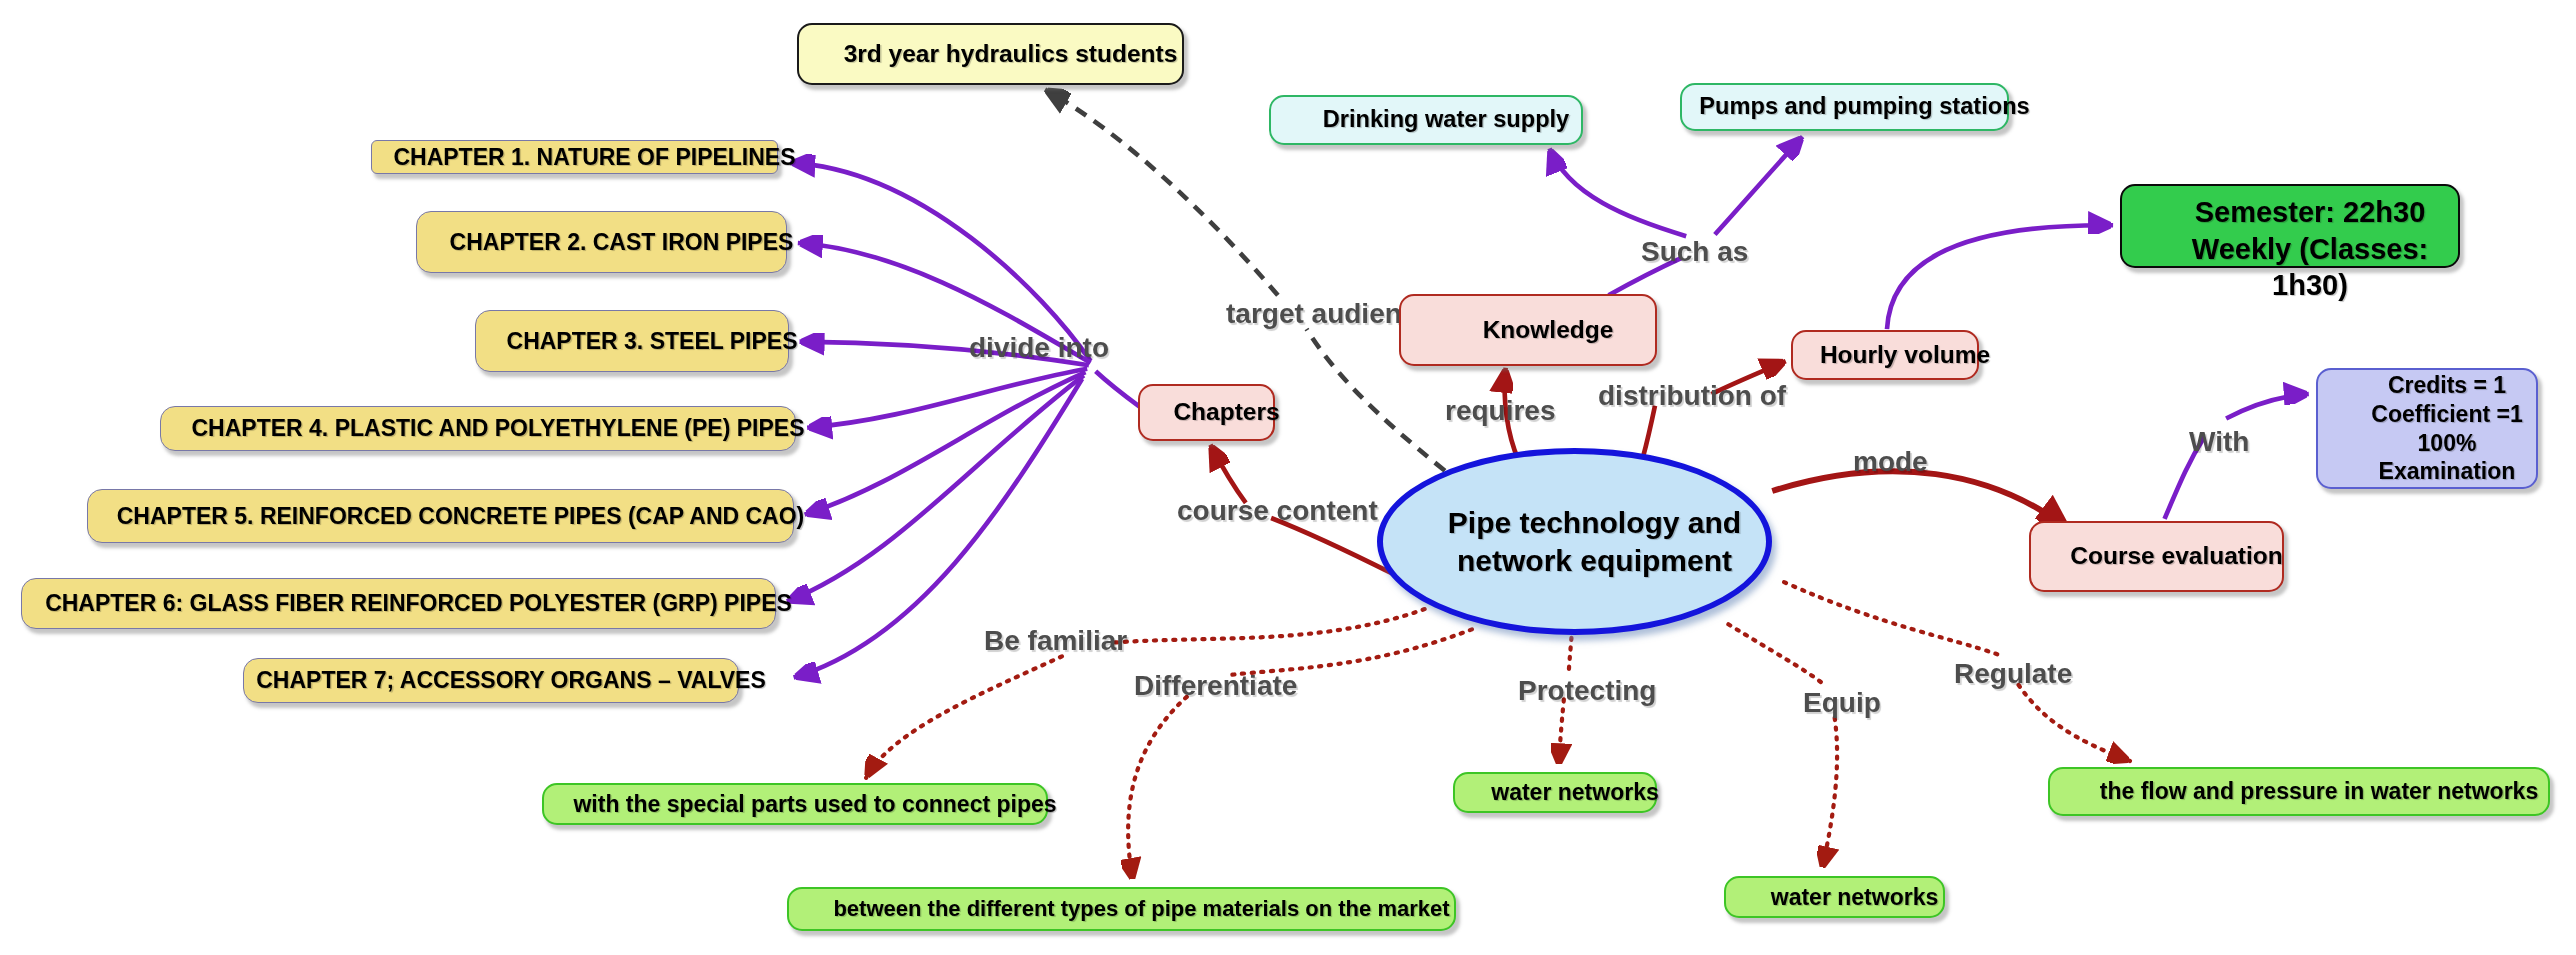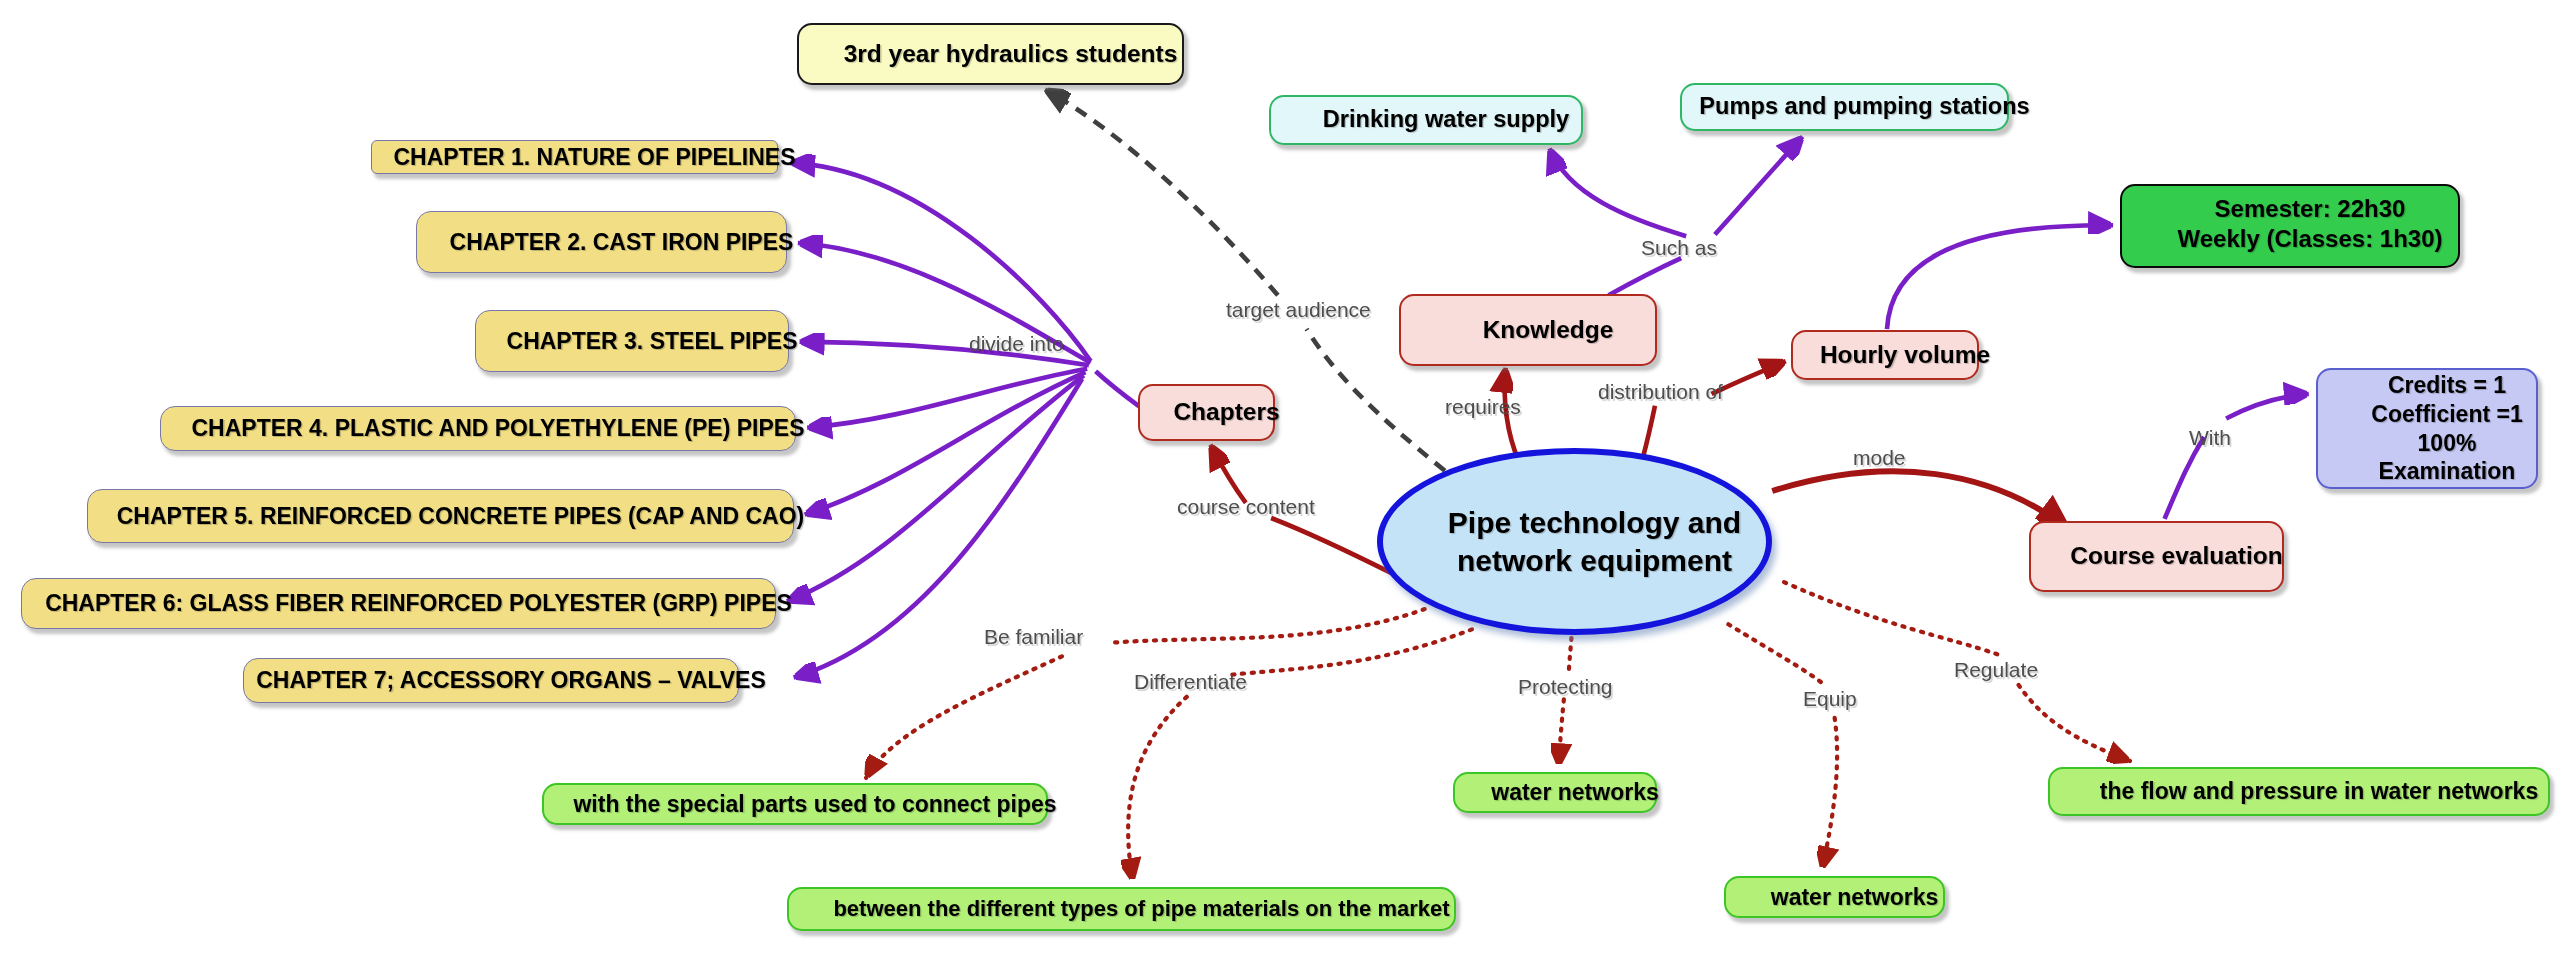--- a/index.html
+++ b/index.html
@@ -12,29 +12,29 @@
     text-align:center;font-weight:bold;color:#000;border-radius:15px;
     box-shadow:3.4px 4.2px 3.4px rgba(110,110,110,0.40);
     text-shadow:1.3px 1.3px 0.8px rgba(0,0,0,0.22);
     white-space:nowrap;box-sizing:border-box;line-height:1.25;padding-left:40px;
   }
   .multiline{white-space:pre-line;}
   .khaki{background:#f2df85;border:1.7px solid #7878a8;font-size:23px;}
   .pink{background:#f9ddda;border:2.5px solid #b02a20;font-size:24.5px;}
   .cyan{background:#e2f7f9;border:2.1px solid #2eb765;font-size:23.6px;}
   .yellow{background:#fafac3;border:2.1px solid #1a1a1a;font-size:24.5px;}
-  .vividgreen{background:#33cc4d;border:2.1px solid #0a0a0a;font-size:24px;}
+  .vividgreen{background:#33cc4d;border:2.1px solid #0a0a0a;font-size:29px;}
   .lavender{background:#c6c9f3;border:2.5px solid #5a5fd0;font-size:23px;}
   .outcome{background:#b2f078;border:2.5px solid #3dc525;font-size:23px;}
   .central{
     background:#c5e3f7;border:6.8px solid #1414dc;border-radius:50%;
     font-size:30px;box-shadow:4.2px 5.9px 6.8px rgba(110,140,185,0.55);
   }
   .edge-label{
-    position:absolute;color:#4d4d4d;font-weight:normal;font-size:21px;
+    position:absolute;color:#4d4d4d;font-weight:bold;font-size:28px;
     white-space:nowrap;text-shadow:1.7px 1.7px 0.8px rgba(0,0,0,0.18);
   }
 </style>
 </head>
 <body>
 
 <div id="stage">
 
   <svg id="edges" viewBox="0 0 3052 1132" xmlns="http://www.w3.org/2000/svg">
     <defs>

